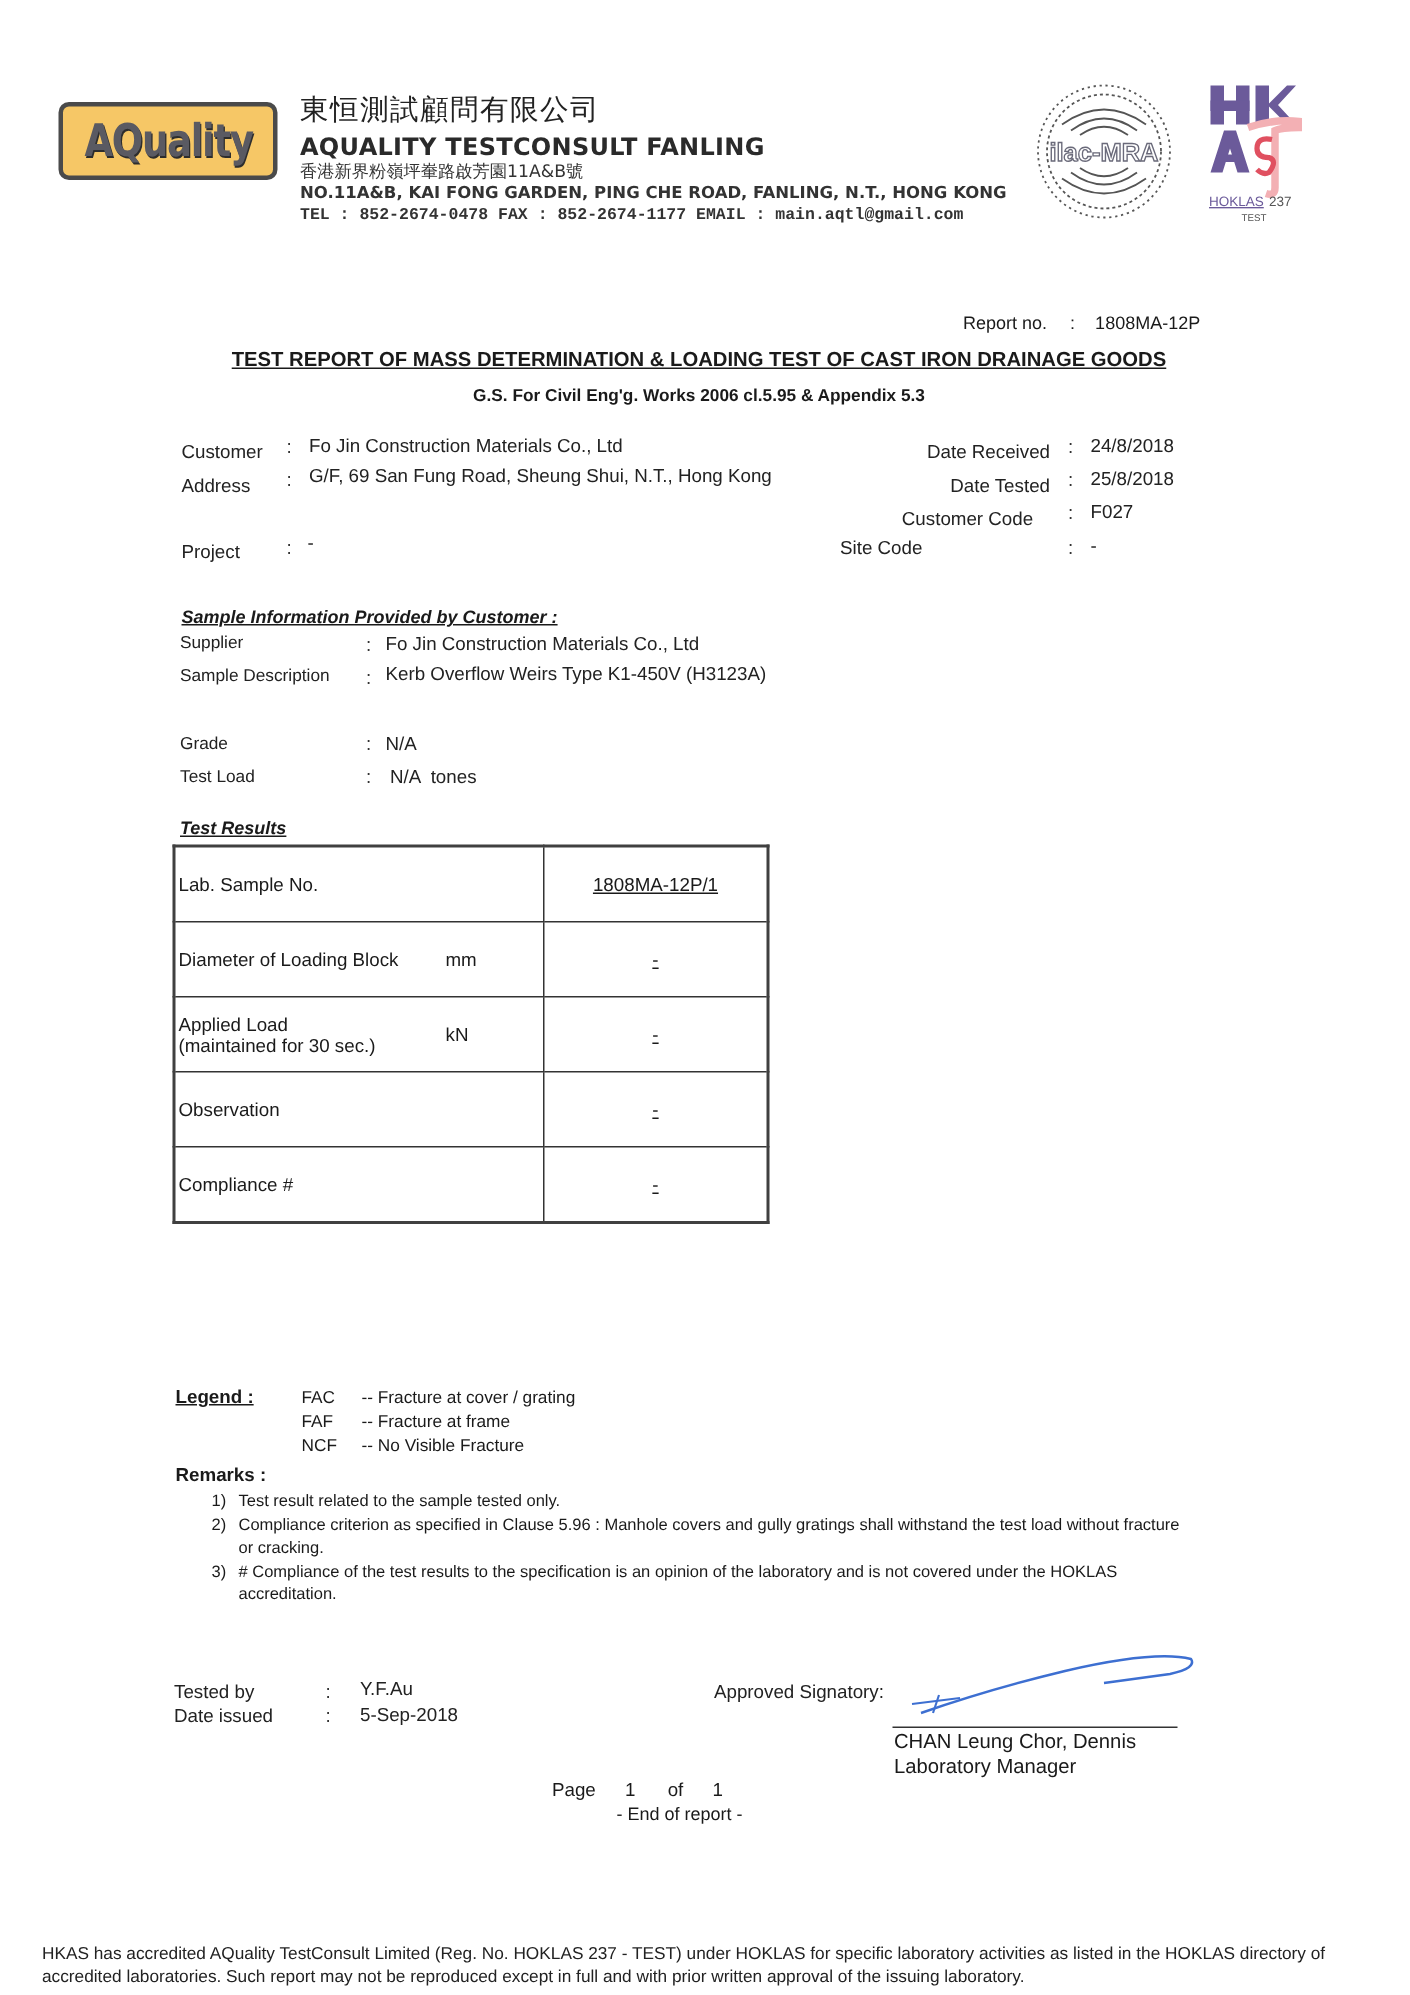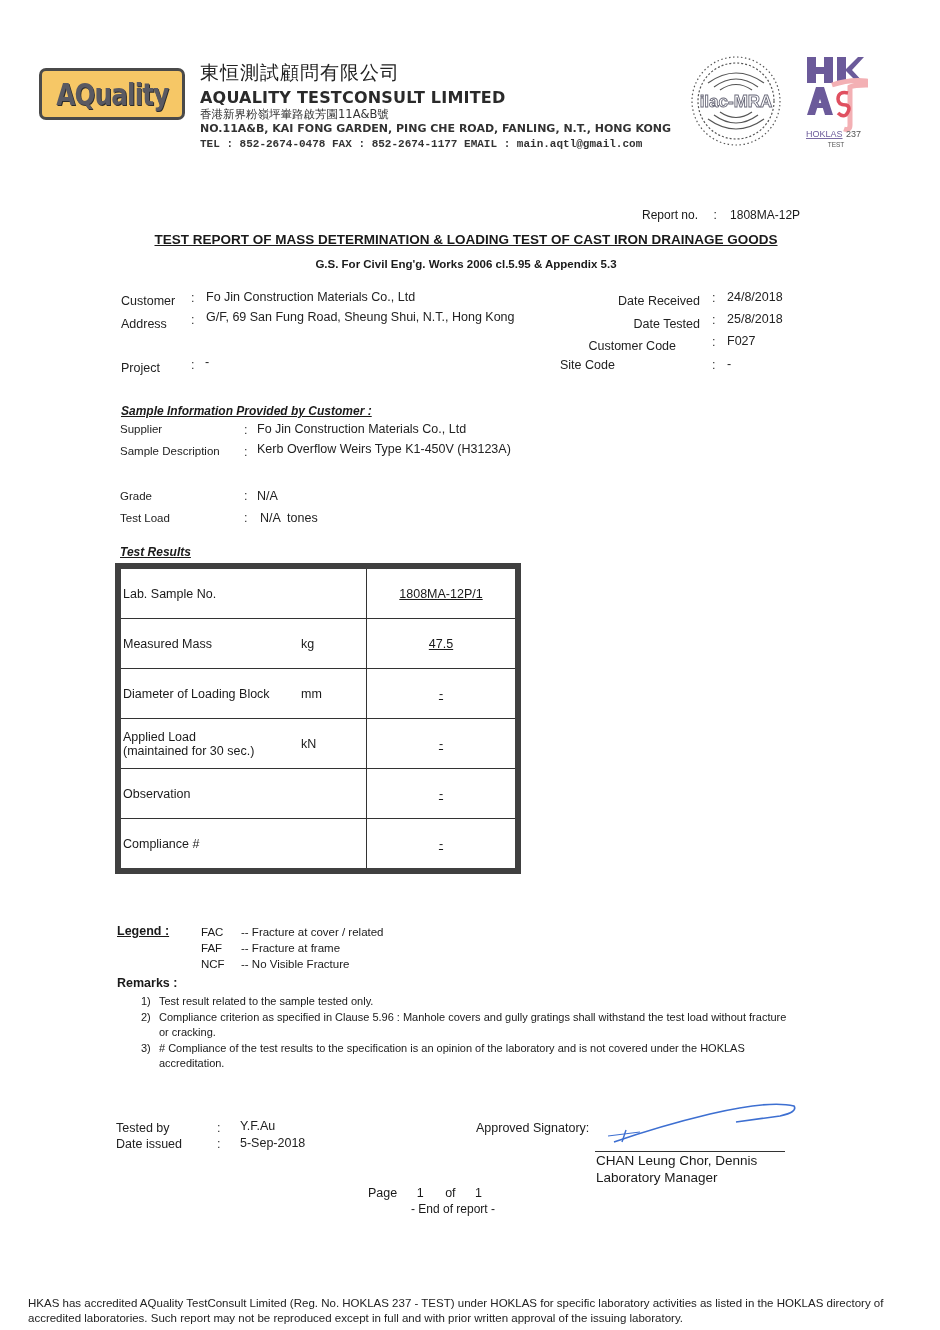--- a/index.html
+++ b/index.html
@@ -31,21 +31,21 @@
 
   
   .lbl { font-size: 12.5px; color: #222; }
   .val { font-size: 12.5px; color: #222; }
   .colon { font-size: 12.5px; color: #333; }
   .small { font-size: 11.5px; }
 
   .sec-head { font-size: 12px; font-weight: bold; font-style: italic; text-decoration: underline; }
 
   
-  .results { left: 115px; top: 563px; border-collapse: collapse; border: 6px solid #404040; }
+  .results { left: 115px; top: 563px; border-collapse: collapse; border: 2px solid #404040; }
   .results td { border: 1.5px solid #333; height: 49px; font-size: 12.5px; padding: 0; vertical-align: middle; }
   .results td.c1 { width: 243px; padding-left: 2px; }
   .results td.c1 .inner { display: flex; align-items: center; }
   .results td.c1 .name { width: 178px; }
   .results td.c2 { width: 148px; text-align: center; text-decoration: underline; }
 
   .legend-head { left: 117px; top: 924px; font-size: 12.5px; font-weight: bold; text-decoration: underline; }
   .legend { left: 201px; top: 924px; font-size: 11.5px; line-height: 16px; }
   .legend .code { display: inline-block; width: 40px; }
 
@@ -57,21 +57,21 @@
   .sig-line { left: 595px; top: 1151px; width: 190px; border-top: 1.5px solid #333; }
   .footer { left: 28px; top: 1296px; width: 890px; font-size: 11.5px; line-height: 15px; color: #222; }
 </style>
 </head>
 <body>
 
 <div class="abs logo-box">
   <span class="logo-text">AQuality</span>
 </div>
 <div class="abs co-cn">東恒測試顧問有限公司</div>
-<div class="abs co-en">AQUALITY TESTCONSULT LIMITED</div>
+<div class="abs co-en">AQUALITY TESTCONSULT FANLING</div>
 <div class="abs co-addr-cn">香港新界粉嶺坪輋路啟芳園11A&amp;B號</div>
 <div class="abs co-addr-en">NO.11A&amp;B, KAI FONG GARDEN, PING CHE ROAD, FANLING, N.T., HONG KONG</div>
 <div class="abs co-contact">TEL : 852-2674-0478  FAX : 852-2674-1177  EMAIL : main.aqtl@gmail.com</div>
 
 <div class="abs ilac">
   <svg width="96" height="96" viewBox="0 0 96 96">
     <g fill="none" stroke="#555" stroke-width="1.2">
       <circle cx="48" cy="48" r="44" stroke-dasharray="1.5 2.5"></circle>
       <circle cx="48" cy="48" r="38" stroke-dasharray="2 2"></circle>
       <path d="M20 30 Q48 10 76 30"></path>
@@ -125,21 +125,21 @@
 <div class="abs val" style="left:205px;top:355px">-</div>
 
 <div class="abs lbl" style="left:560px;width:140px;text-align:right;top:294px">Date Received</div>
 <div class="abs colon" style="left:712px;top:291px">:</div>
 <div class="abs val" style="left:727px;top:290px">24/8/2018</div>
 
 <div class="abs lbl" style="left:560px;width:140px;text-align:right;top:317px">Date Tested</div>
 <div class="abs colon" style="left:712px;top:313px">:</div>
 <div class="abs val" style="left:727px;top:312px">25/8/2018</div>
 
-<div class="abs lbl" style="left:536px;width:140px;text-align:right;top:339px">Customer Code</div>
+<div class="abs lbl" style="left:575px;width:140px;text-align:center;top:339px">Customer Code</div>
 <div class="abs colon" style="left:712px;top:335px">:</div>
 <div class="abs val" style="left:727px;top:334px">F027</div>
 
 <div class="abs lbl" style="left:560px;width:140px;text-align:left;top:358px">Site Code</div>
 <div class="abs colon" style="left:712px;top:358px">:</div>
 <div class="abs val" style="left:727px;top:357px">-</div>
 
 <div class="abs sec-head" style="left:121px;top:404px">Sample Information Provided by Customer :</div>
 
 <div class="abs lbl small" style="left:120px;top:423px">Supplier</div>
@@ -167,29 +167,20 @@
           <div class="inner">
             <span class="name">Lab. Sample No.</span>
             <span></span>
           </div>
         </td>
     <td class="c2">1808MA-12P/1</td>
   </tr>
   <tr>
     <td class="c1">
           <div class="inner">
-            <span class="name">Measured Mass</span>
-            <span>kg</span>
-          </div>
-        </td>
-    <td class="c2">47.5</td>
-  </tr>
-  <tr>
-    <td class="c1">
-          <div class="inner">
             <span class="name">Diameter of Loading Block</span>
             <span>mm</span>
           </div>
         </td>
     <td class="c2">-</td>
   </tr>
   <tr>
     <td class="c1">
           <div class="inner">
             <span class="name"><span>Applied Load</span><br><span>(maintained for 30 sec.)</span></span>
@@ -214,21 +205,21 @@
             <span></span>
           </div>
         </td>
     <td class="c2">-</td>
   </tr>
 </tbody>
   </table>
 
 <div class="abs legend-head">Legend :</div>
 <div class="abs legend">
-  <div><span class="code">FAC</span><span>-- Fracture at cover / related</span></div>
+  <div><span class="code">FAC</span><span>-- Fracture at cover / grating</span></div>
   <div><span class="code">FAF</span><span>-- Fracture at frame</span></div>
   <div><span class="code">NCF</span><span>-- No Visible Fracture</span></div>
 </div>
 
 <div class="abs remarks-head">Remarks :</div>
 <div class="abs remarks">
   <div class="r">
       <span class="n">1)</span>
       <span>Test result related to the sample tested only.</span>
     </div>

